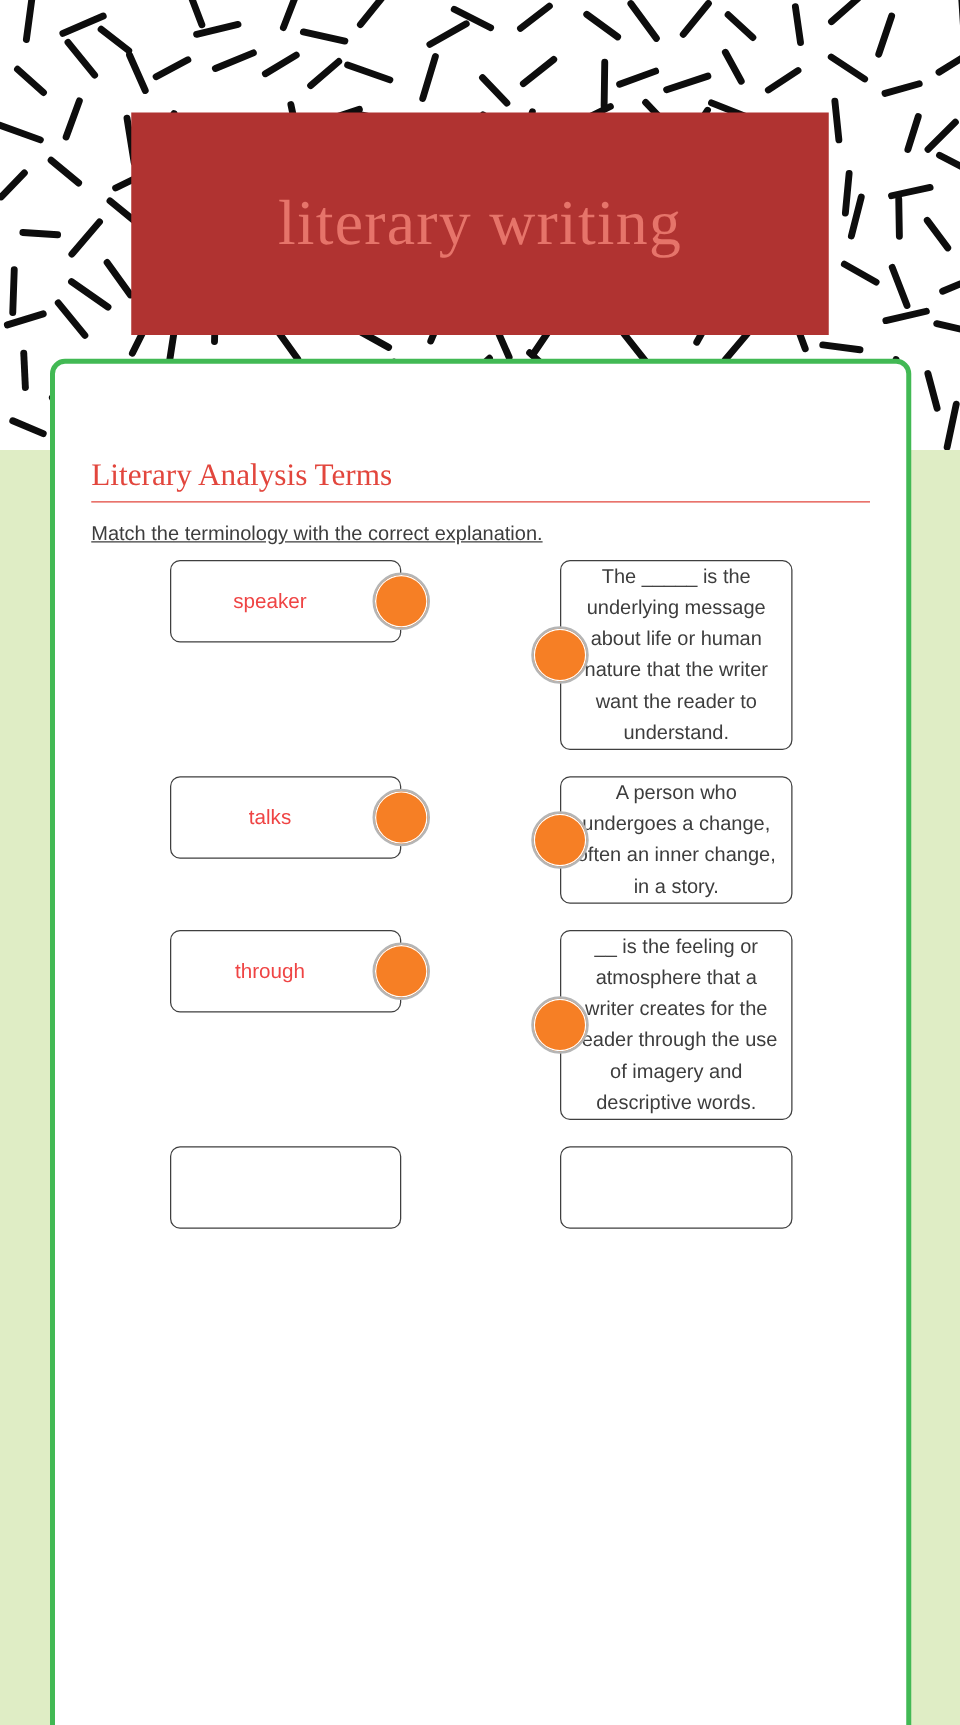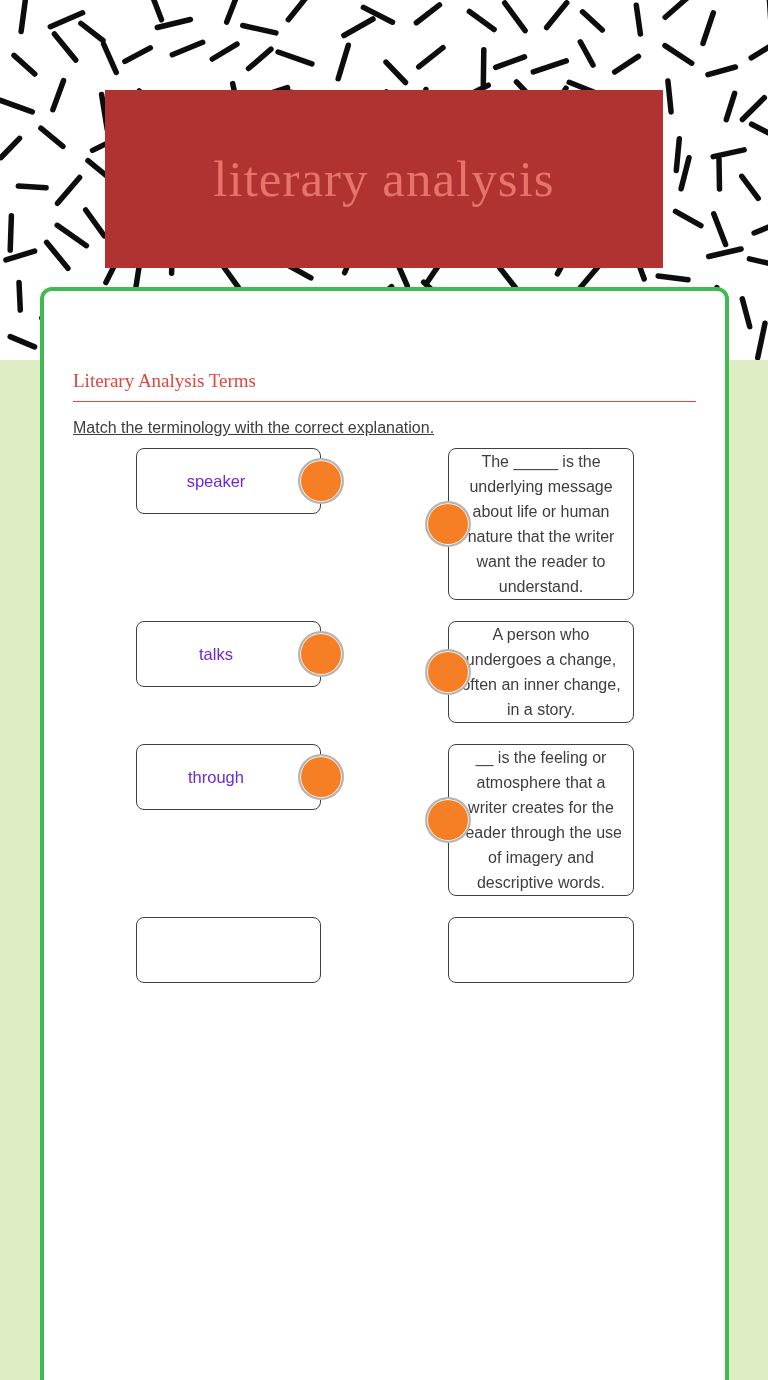--- a/index.html
+++ b/index.html
@@ -42,21 +42,21 @@
     position: absolute; left: 40px; top: 287px;
     width: 689px; height: 1200px;
     background: #ffffff;
     border: 4px solid #42b954;
     border-radius: 12px;
     z-index: 3;
     padding: 76px 29px 0 29px;
   }
   .section-title {
     font-family: "Liberation Serif", serif;
-    font-size: 19px; line-height: 28px;
+    font-size: 25px; line-height: 28px;
     font-weight: 400;
     color: #e2463d;
   }
   .section-divider {
     margin-top: 6px;
     height: 0;
     border-top: 1.5px solid #e2463d;
   }
   .instruction {
     margin-top: 16px;
@@ -71,21 +71,21 @@
   .match-row { display: flex; align-items: flex-start; margin-bottom: 21px; }
   .term-box {
     position: relative;
     margin-left: 63px;
     width: 185px; min-height: 66px;
     border: 1.5px solid #3f3f3f;
     border-radius: 8px;
     background: #ffffff;
     display: flex; align-items: center; justify-content: center;
     text-align: center;
-    font-size: 16.5px; color: #6d28d9;
+    font-size: 16.5px; color: #ef4444;
     padding: 6px 26px 6px 1px;
   }
   .def-box {
     position: relative;
     margin-left: 127px;
     width: 186px; min-height: 66px;
     border: 1.5px solid #3f3f3f;
     border-radius: 8px;
     background: #ffffff;
     display: flex; align-items: flex-end; justify-content: center;
@@ -281,21 +281,21 @@
         <line x1="549.0" y1="324.5" x2="551.3" y2="354.3" stroke="#0d0d0d" stroke-width="5.5" stroke-linecap="round"></line>
         <line x1="595.4" y1="330.8" x2="603.0" y2="355.9" stroke="#0d0d0d" stroke-width="5.5" stroke-linecap="round"></line>
         <line x1="610.2" y1="337.0" x2="636.3" y2="354.6" stroke="#0d0d0d" stroke-width="5.5" stroke-linecap="round"></line>
         <line x1="687.3" y1="331.5" x2="667.8" y2="357.4" stroke="#0d0d0d" stroke-width="5.5" stroke-linecap="round"></line>
         <line x1="715.4" y1="341.6" x2="715.2" y2="369.0" stroke="#0d0d0d" stroke-width="5.5" stroke-linecap="round"></line>
         <line x1="765.0" y1="323.3" x2="757.7" y2="357.7" stroke="#0d0d0d" stroke-width="5.5" stroke-linecap="round"></line>
       </svg>
   </div>
 
   <div class="title-banner">
-    <div class="line">literary analysis</div>
+    <div class="line">literary writing</div>
   </div>
 
   <div class="worksheet-card">
     <div class="section-title">Literary Analysis Terms</div>
     <div class="section-divider"></div>
     <div class="instruction">Match the terminology with the correct explanation.</div>
 
     <div class="match-area">
 
       <div class="match-row">

